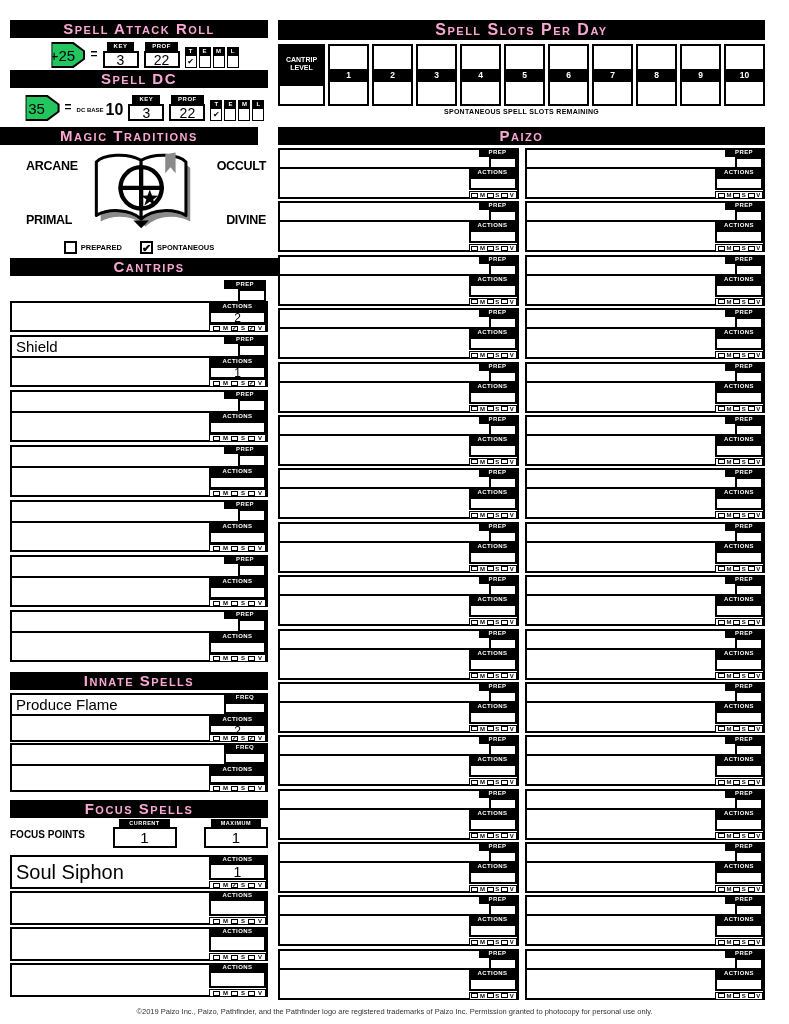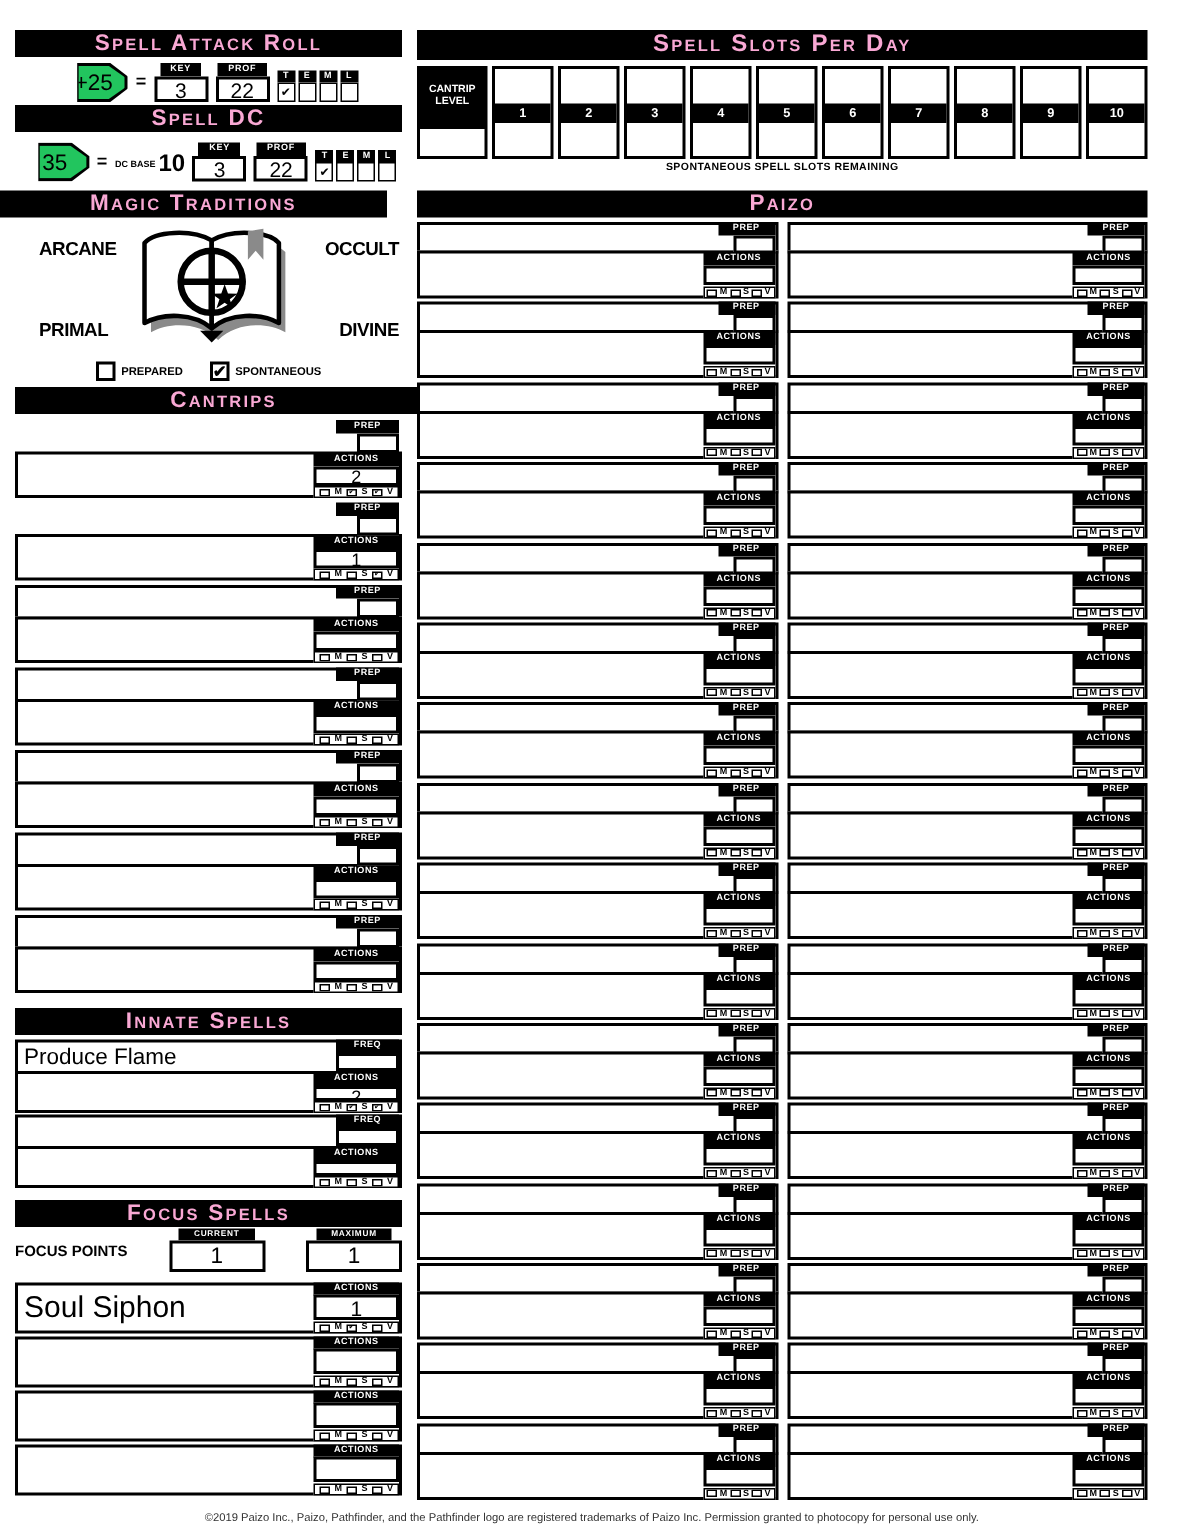--- a/index.html
+++ b/index.html
@@ -236,20 +236,21 @@
           <span class="cb"></span>
           <span class="cl">M</span>
           <span class="cb">✔</span>
           <span class="cl">S</span>
           <span class="cb">✔</span>
           <span class="cl">V</span>
         </div>
       </div>
     </div>
     <div class="srow v-cant">
+      <div class="name">Shield</div>
       <div class="desc"></div>
       <div class="ov">
         <div class="tlab">PREP</div>
         <div class="tbox"></div>
         <div class="alab">ACTIONS</div>
         <div class="abox">1</div>
         <div class="msv">
           <span class="cb"></span>
           <span class="cl">M</span>
           <span class="cb"></span>

